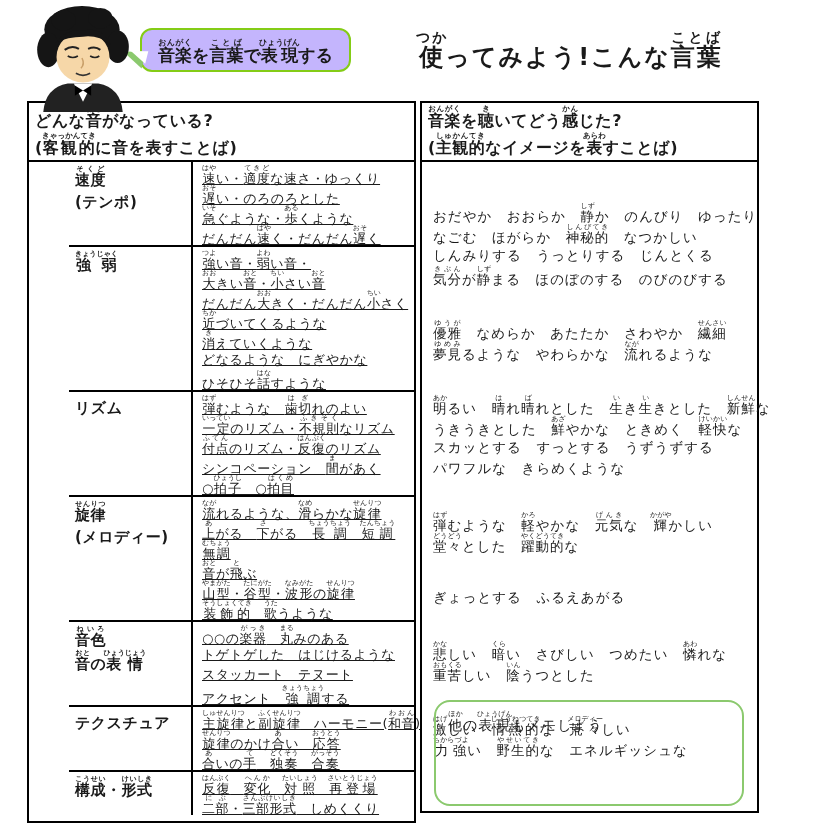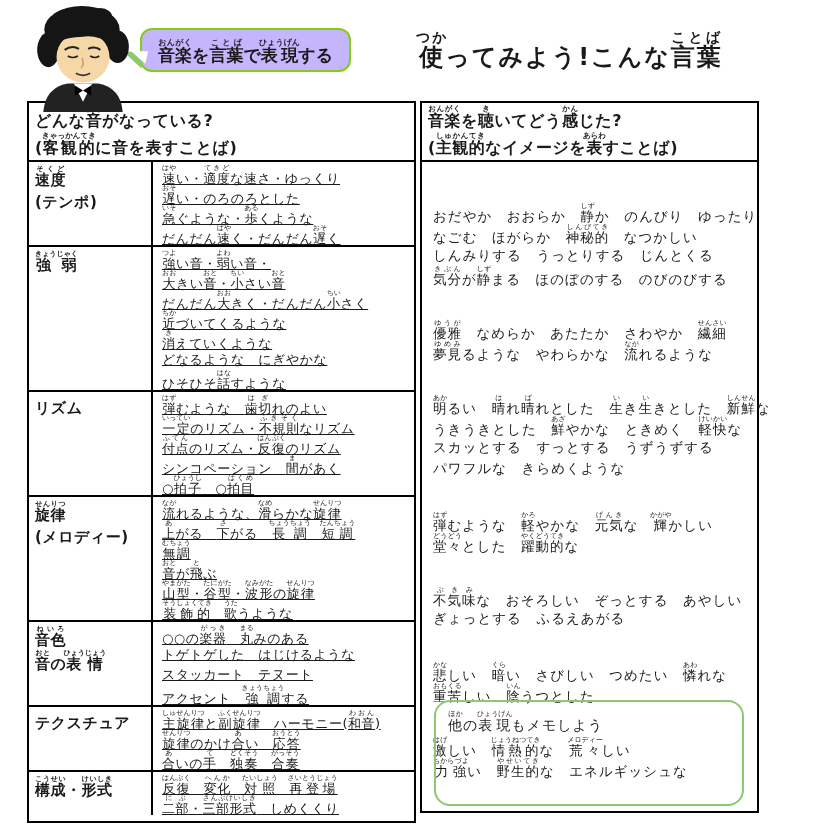--- a/index.html
+++ b/index.html
@@ -39,21 +39,21 @@
 
   
   .panel{position:absolute;border:2px solid #000;background:#fff;box-sizing:border-box;}
   .panel-left{left:27px;top:101px;width:389px;height:722px;}
   .panel-right{left:420px;top:101px;width:339px;height:712px;}
   .panel-heading{border-bottom:2px solid #000;padding:2px 4px 1px 6px;}
   .panel-heading .line{font-size:16px;height:27px;line-height:30px;font-weight:bold;letter-spacing:0.5px;}
   .panel-heading .line rt{font-size:7.5px;}
 
   
-  .trow{display:flex;border-bottom:2px solid #000;}
+  .trow{display:flex;border-bottom:2px solid #000;margin-left:40px;}
   .trow:last-child{border-bottom:none;}
   .tcat{width:124px;border-right:2px solid #000;padding:3px 2px 2px 6px;box-sizing:border-box;flex:none;}
   .tcat .line{font-size:15px;height:24px;line-height:26px;font-weight:bold;letter-spacing:0.5px;}
   .tcat .line rt{font-size:7px;}
   .tcontent{flex:1;padding:2px 11px 1px 9px;box-sizing:border-box;text-decoration:underline;}
   .tcontent .line{font-size:13px;height:20px;line-height:22px;letter-spacing:0.5px;}
 
   
   .rcontent{padding:7px 4px 0 11px;}
   .group{margin-bottom:20px;margin-top:33px;}
@@ -212,21 +212,20 @@
           <div class="line"><ruby>明<rt>あか</rt></ruby>るい　<ruby>晴<rt>は</rt></ruby>れ<ruby>晴<rt>ば</rt></ruby>れとした　<ruby>生<rt>い</rt></ruby>き<ruby>生<rt>い</rt></ruby>きとした　<ruby>新鮮<rt>しんせん</rt></ruby>な</div>
           <div class="line">うきうきとした　<ruby>鮮<rt>あざ</rt></ruby>やかな　ときめく　<ruby>軽快<rt>けいかい</rt></ruby>な</div>
           <div class="line">スカッとする　すっとする　うずうずする</div>
           <div class="line">パワフルな　きらめくような</div>
         </div>
       <div class="group">
           <div class="line"><ruby>弾<rt>はず</rt></ruby>むような　<ruby>軽<rt>かろ</rt></ruby>やかな　<ruby>元気<rt>げんき</rt></ruby>な　<ruby>輝<rt>かがや</rt></ruby>かしい</div>
           <div class="line"><ruby>堂々<rt>どうどう</rt></ruby>とした　<ruby>躍動的<rt>やくどうてき</rt></ruby>な</div>
         </div>
       <div class="group">
-          <div class="line"><ruby>不気味<rt>ぶきみ</rt></ruby>な　おそろしい　ぞっとする　あやしい</div>
           <div class="line">ぎょっとする　ふるえあがる</div>
         </div>
       <div class="group">
           <div class="line"><ruby>悲<rt>かな</rt></ruby>しい　<ruby>暗<rt>くら</rt></ruby>い　さびしい　つめたい　<ruby>憐<rt>あわ</rt></ruby>れな</div>
           <div class="line"><ruby>重苦<rt>おもくる</rt></ruby>しい　<ruby>陰<rt>いん</rt></ruby>うつとした</div>
         </div>
       <div class="group">
           <div class="line"><ruby>激<rt>はげ</rt></ruby>しい　<ruby>情熱的<rt>じょうねつてき</rt></ruby>な　<ruby>荒々<rt>メロディー</rt></ruby>しい</div>
           <div class="line"><ruby>力強<rt>ちからづよ</rt></ruby>い　<ruby>野生的<rt>やせいてき</rt></ruby>な　エネルギッシュな</div>
         </div>

